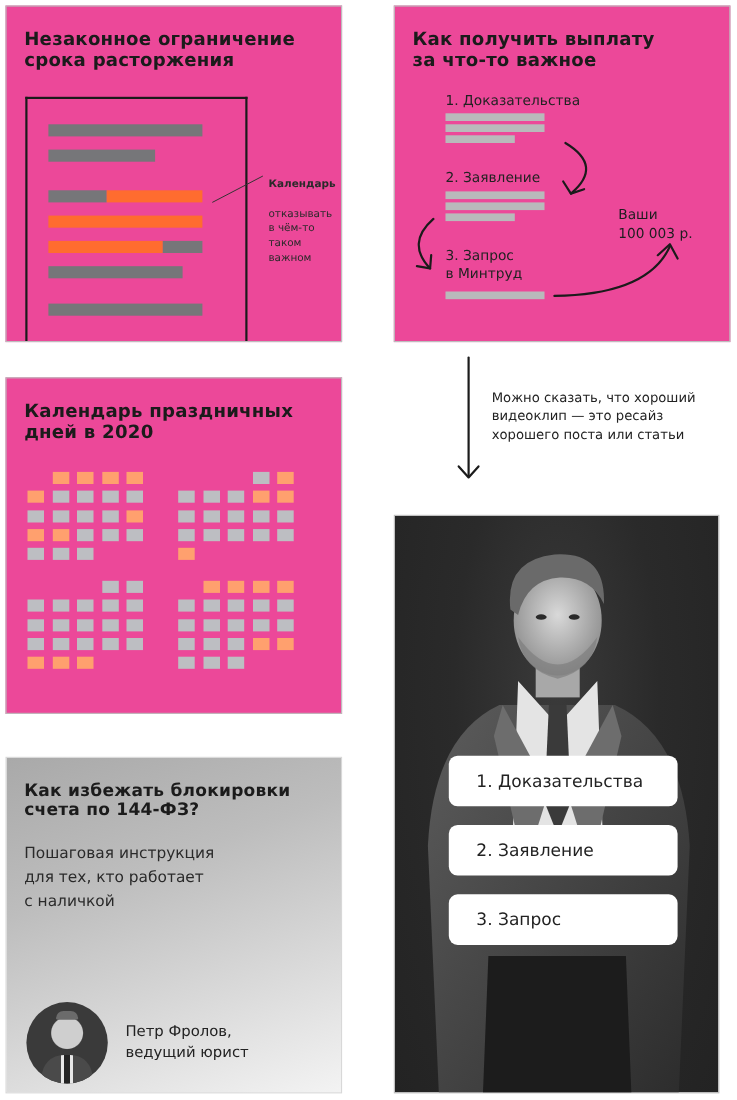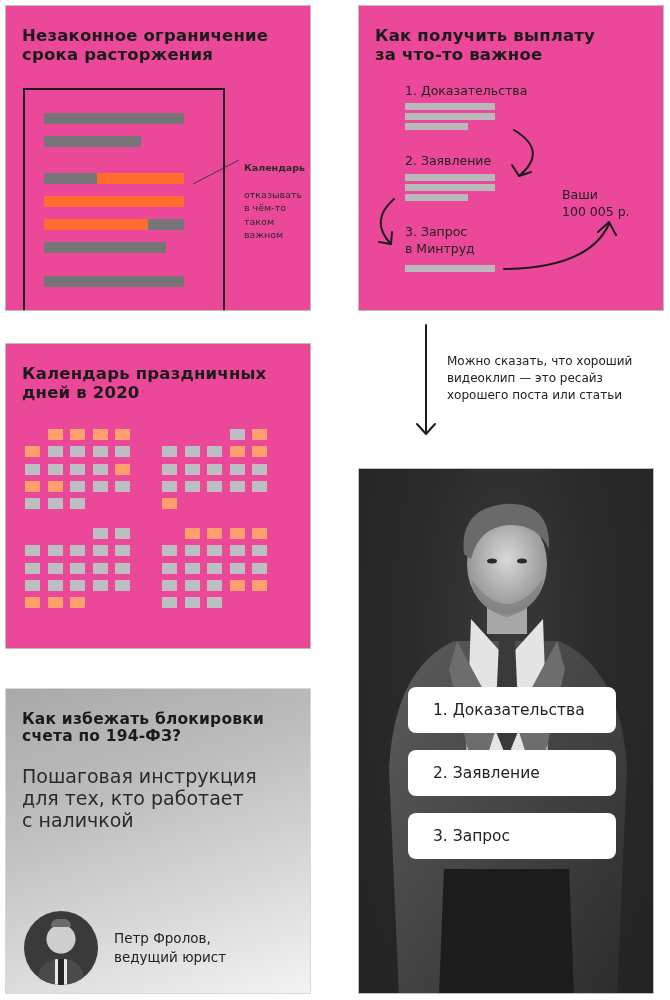--- a/index.html
+++ b/index.html
@@ -31,21 +31,21 @@
   #c3 { left: 5px; top: 343px; width: 306px; height: 306px; }
   .cal { position: absolute; }
   .cell { position: absolute; width: 15px; height: 11px; }
   .cell.w { background: #bdbec2; }
   .cell.h { background: #ffa06e; }
 
   
   #c4 { left: 5px; top: 688px; width: 306px; height: 306px; border-color: #d8d8d8;
         background: linear-gradient(160deg, #a9a9a9 0%, #bdbdbd 35%, #d6d6d6 65%, #f3f3f3 100%); }
   #c4 .card-title { top: 22px; font-size: 15.5px; line-height: 17px; }
-  #c4 .subtitle { position: absolute; left: 16px; top: 76px; font-size: 19px; line-height: 22px; color: #2a2a2a; white-space: pre-line; }
+  #c4 .subtitle { position: absolute; left: 16px; top: 76px; font-size: 14px; line-height: 22px; color: #2a2a2a; white-space: pre-line; }
   #c4 .avatar { position: absolute; left: 18px; top: 222px; width: 74px; height: 74px; border-radius: 50%;
         background: radial-gradient(circle at 50% 38%, #cfcfcf 0 14px, #3a3a3a 15px 100%); overflow: hidden; }
   #c4 .avatar::before { content: ""; position: absolute; left: 27px; top: 8px; width: 20px; height: 8px; border-radius: 10px 10px 2px 2px; background: #6b6b6b; }
   #c4 .avatar::after { content: ""; position: absolute; left: 14px; top: 48px; width: 46px; height: 30px; border-radius: 20px 20px 0 0; background: linear-gradient(90deg, #4a4a4a 0 38%, #e7e7e7 38% 44%, #232323 44% 56%, #e7e7e7 56% 62%, #4a4a4a 62%); }
   #c4 .author { position: absolute; left: 108px; top: 240px; font-size: 13.5px; line-height: 19px; color: #222; white-space: pre-line; }
 
   
   .caption { position: absolute; left: 447px; top: 353px; font-size: 12px; line-height: 17px; color: #222; white-space: pre-line; }
   svg.down { position: absolute; left: 414px; top: 323px; }
 
@@ -113,21 +113,21 @@
   <div class="step" style="left:46px;top:146px;">2. Заявление</div>
   <div class="lbar" style="left:46px;top:168px;width:90px;"></div>
   <div class="lbar" style="left:46px;top:178px;width:90px;"></div>
   <div class="lbar" style="left:46px;top:188px;width:63px;"></div>
 
   <div class="step" style="left:46px;top:217px;">3. Запрос
 в Минтруд</div>
   <div class="lbar" style="left:46px;top:259px;width:90px;"></div>
 
   <div class="payout">Ваши
-100 005 р.</div>
+100 003 р.</div>
 
   <svg class="arrows" width="306" height="306">
     <g fill="none" stroke="#1b1b1b" stroke-width="2" stroke-linecap="round" stroke-linejoin="round">
       <path d="M 155 124 Q 190 145 160 170"></path>
       <path d="M 153 159 L 160 170 L 172 166"></path>
       <path d="M 35 193 Q 10 215 32 238"></path>
       <path d="M 20 236 L 32 238 L 33 226"></path>
       <path d="M 145 263 Q 230 262 250 218"></path>
       <path d="M 239 226 L 250 216 L 257 229"></path>
     </g>
@@ -224,21 +224,21 @@
       <div class="cell h" style="left: 67.8px; top: 51.9px;"></div>
       <div class="cell h" style="left: 90.4px; top: 51.9px;"></div>
       <div class="cell w" style="left: 0px; top: 69.2px;"></div>
       <div class="cell w" style="left: 22.6px; top: 69.2px;"></div>
       <div class="cell w" style="left: 45.2px; top: 69.2px;"></div>
     </div>
 </div>
 
 <div class="card" id="c4">
   <div class="card-title">Как избежать блокировки
-счета по 194-ФЗ?</div>
+счета по 144-ФЗ?</div>
   <div class="subtitle">Пошаговая инструкция
 для тех, кто работает
 с наличкой</div>
   <div class="avatar"></div>
   <div class="author">Петр Фролов,
 ведущий юрист</div>
 </div>
 
 <svg class="down" width="24" height="116">
   <g fill="none" stroke="#1b1b1b" stroke-width="2" stroke-linecap="round" stroke-linejoin="round">

